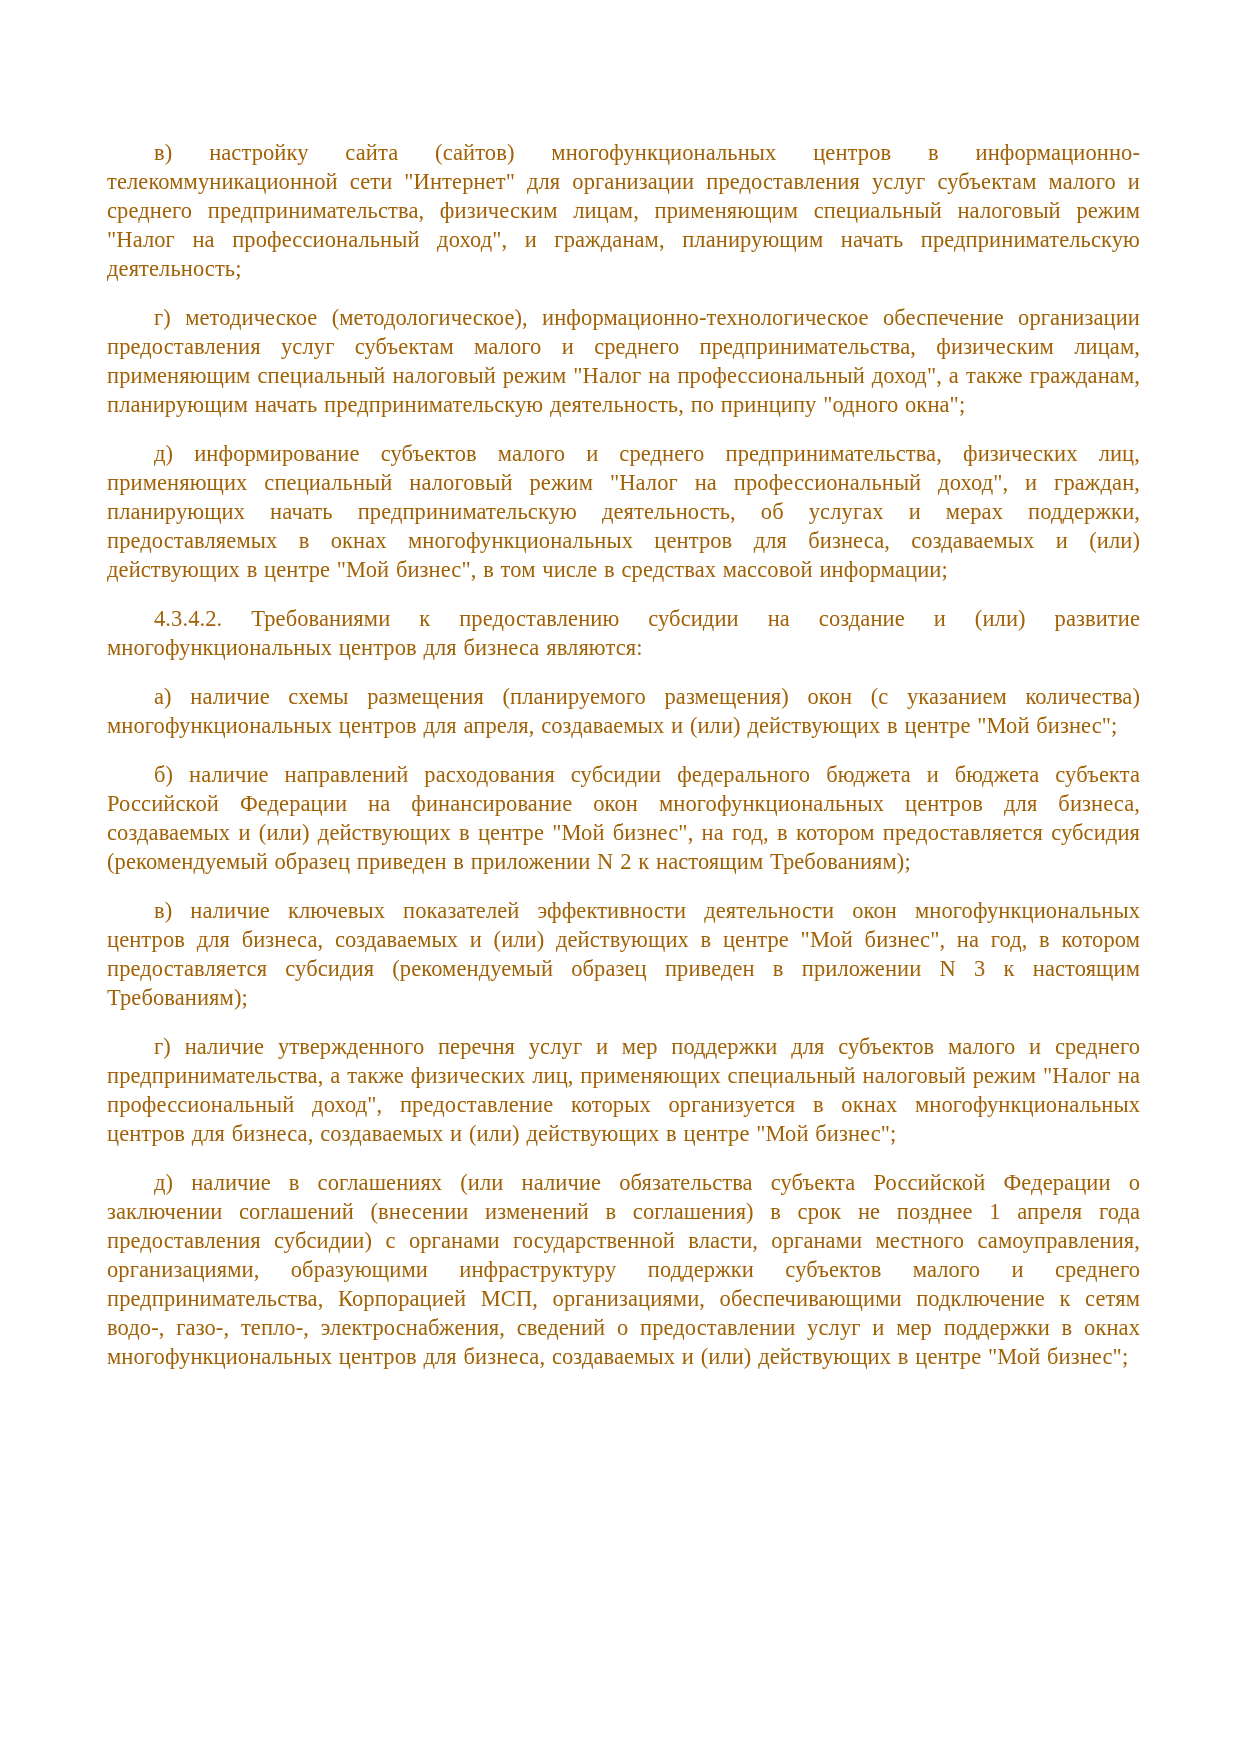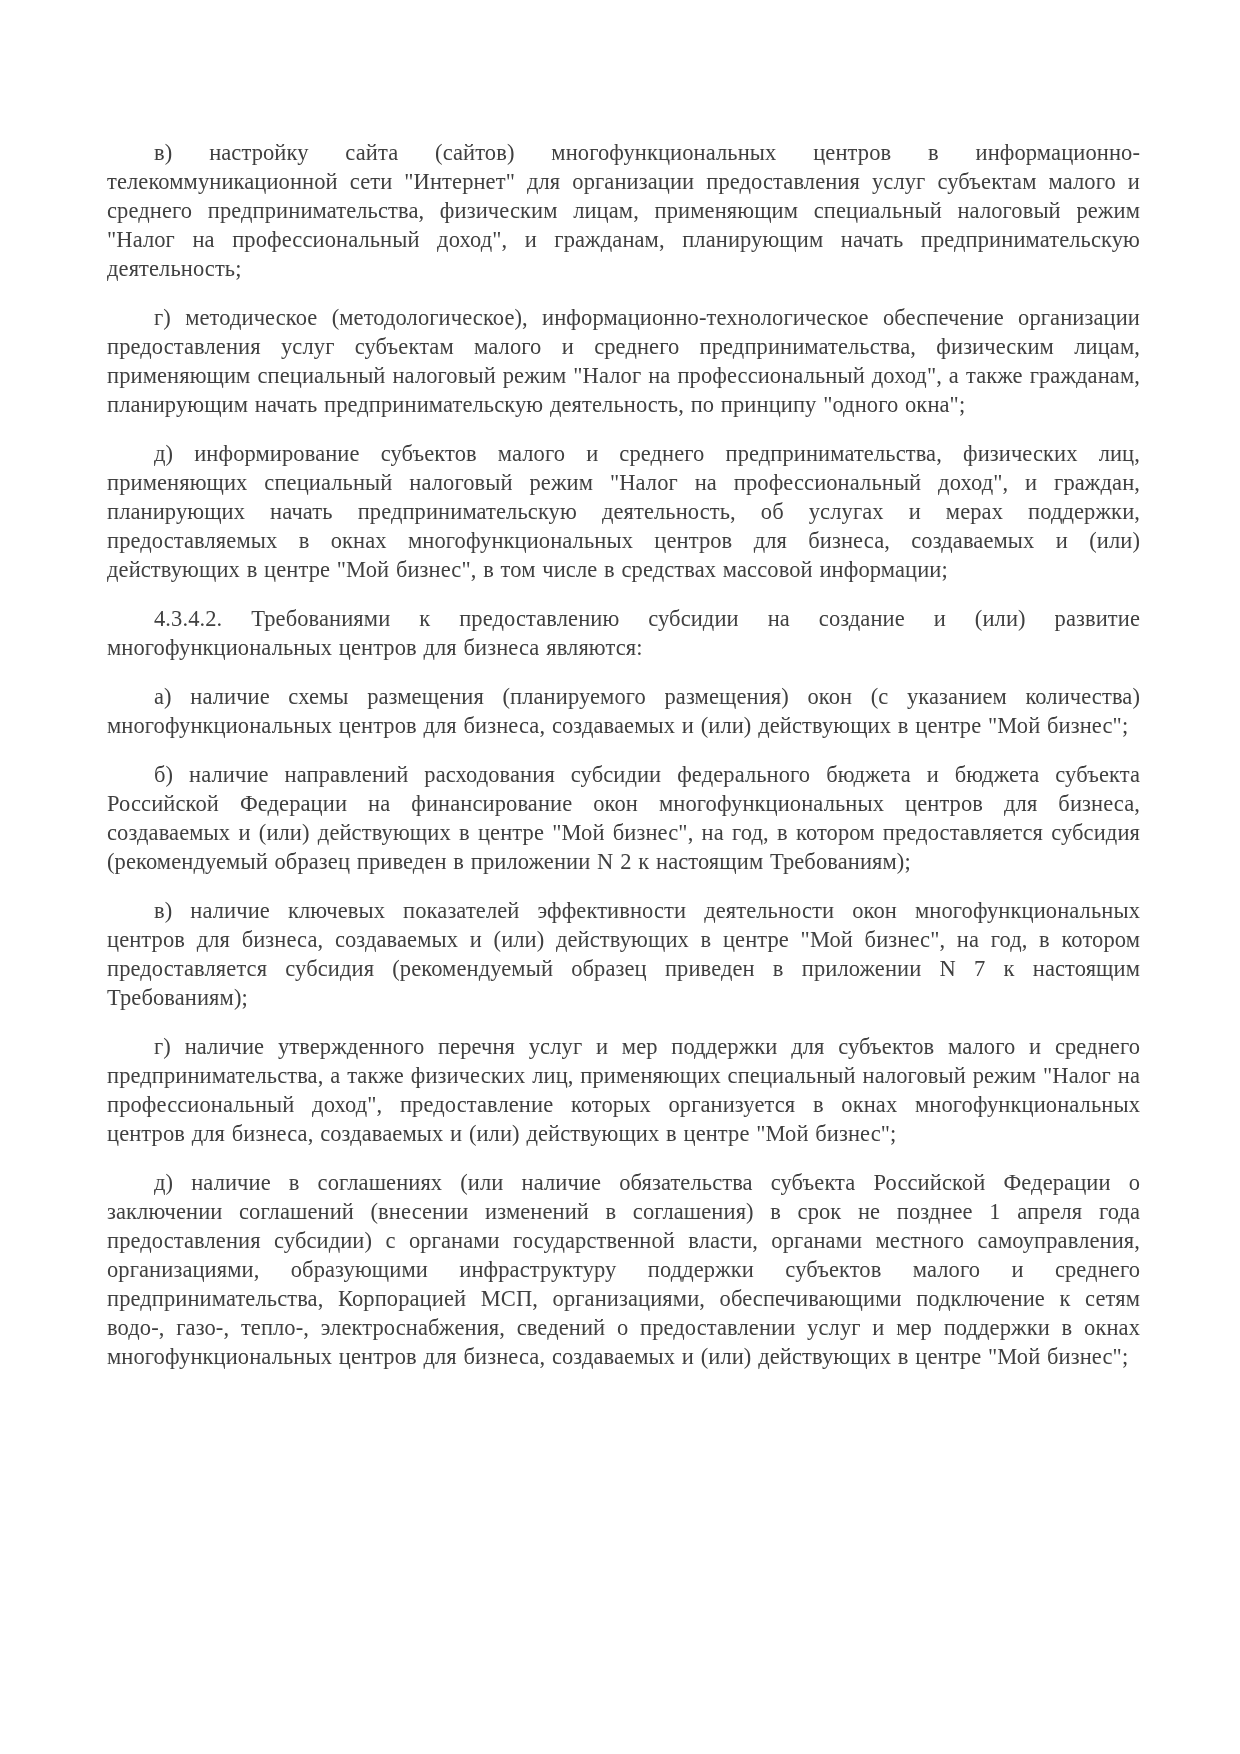--- a/index.html
+++ b/index.html
@@ -13,36 +13,36 @@
     height: 1754px;
     background: #ffffff;
     overflow: hidden;
     box-sizing: border-box;
     padding: 138px 100px 60px 107px;
   }
   .doc-body p {
     font-family: "Liberation Serif", "DejaVu Serif", serif;
     font-size: 22.5px;
     line-height: 29px;
-    color: #404040;
+    color: #a16207;
     text-align: justify;
     text-indent: 47px;
     margin: 0 0 20px 0;
     letter-spacing: 0.1px;
     word-spacing: 1px;
   }
 </style>
 </head>
 <body>
 
 <div class="page">
   <div class="doc-body">
     <p>в) настройку сайта (сайтов) многофункциональных центров в информационно-телекоммуникационной сети "Интернет" для организации предоставления услуг субъектам малого и среднего предпринимательства, физическим лицам, применяющим специальный налоговый режим "Налог на профессиональный доход", и гражданам, планирующим начать предпринимательскую деятельность;</p>
     <p>г) методическое (методологическое), информационно-технологическое обеспечение организации предоставления услуг субъектам малого и среднего предпринимательства, физическим лицам, применяющим специальный налоговый режим "Налог на профессиональный доход", а также гражданам, планирующим начать предпринимательскую деятельность, по принципу "одного окна";</p>
     <p>д) информирование субъектов малого и среднего предпринимательства, физических лиц, применяющих специальный налоговый режим "Налог на профессиональный доход", и граждан, планирующих начать предпринимательскую деятельность, об услугах и мерах поддержки, предоставляемых в окнах многофункциональных центров для бизнеса, создаваемых и (или) действующих в центре "Мой бизнес", в том числе в средствах массовой информации;</p>
     <p>4.3.4.2. Требованиями к предоставлению субсидии на создание и (или) развитие многофункциональных центров для бизнеса являются:</p>
-    <p>а) наличие схемы размещения (планируемого размещения) окон (с указанием количества) многофункциональных центров для бизнеса, создаваемых и (или) действующих в центре "Мой бизнес";</p>
+    <p>а) наличие схемы размещения (планируемого размещения) окон (с указанием количества) многофункциональных центров для апреля, создаваемых и (или) действующих в центре "Мой бизнес";</p>
     <p>б) наличие направлений расходования субсидии федерального бюджета и бюджета субъекта Российской Федерации на финансирование окон многофункциональных центров для бизнеса, создаваемых и (или) действующих в центре "Мой бизнес", на год, в котором предоставляется субсидия (рекомендуемый образец приведен в приложении N 2 к настоящим Требованиям);</p>
-    <p>в) наличие ключевых показателей эффективности деятельности окон многофункциональных центров для бизнеса, создаваемых и (или) действующих в центре "Мой бизнес", на год, в котором предоставляется субсидия (рекомендуемый образец приведен в приложении N 7 к настоящим Требованиям);</p>
+    <p>в) наличие ключевых показателей эффективности деятельности окон многофункциональных центров для бизнеса, создаваемых и (или) действующих в центре "Мой бизнес", на год, в котором предоставляется субсидия (рекомендуемый образец приведен в приложении N 3 к настоящим Требованиям);</p>
     <p>г) наличие утвержденного перечня услуг и мер поддержки для субъектов малого и среднего предпринимательства, а также физических лиц, применяющих специальный налоговый режим "Налог на профессиональный доход", предоставление которых организуется в окнах многофункциональных центров для бизнеса, создаваемых и (или) действующих в центре "Мой бизнес";</p>
     <p>д) наличие в соглашениях (или наличие обязательства субъекта Российской Федерации о заключении соглашений (внесении изменений в соглашения) в срок не позднее 1 апреля года предоставления субсидии) с органами государственной власти, органами местного самоуправления, организациями, образующими инфраструктуру поддержки субъектов малого и среднего предпринимательства, Корпорацией МСП, организациями, обеспечивающими подключение к сетям водо-, газо-, тепло-, электроснабжения, сведений о предоставлении услуг и мер поддержки в окнах многофункциональных центров для бизнеса, создаваемых и (или) действующих в центре "Мой бизнес";</p>
   </div>
 </div>
 
 </body></html>

